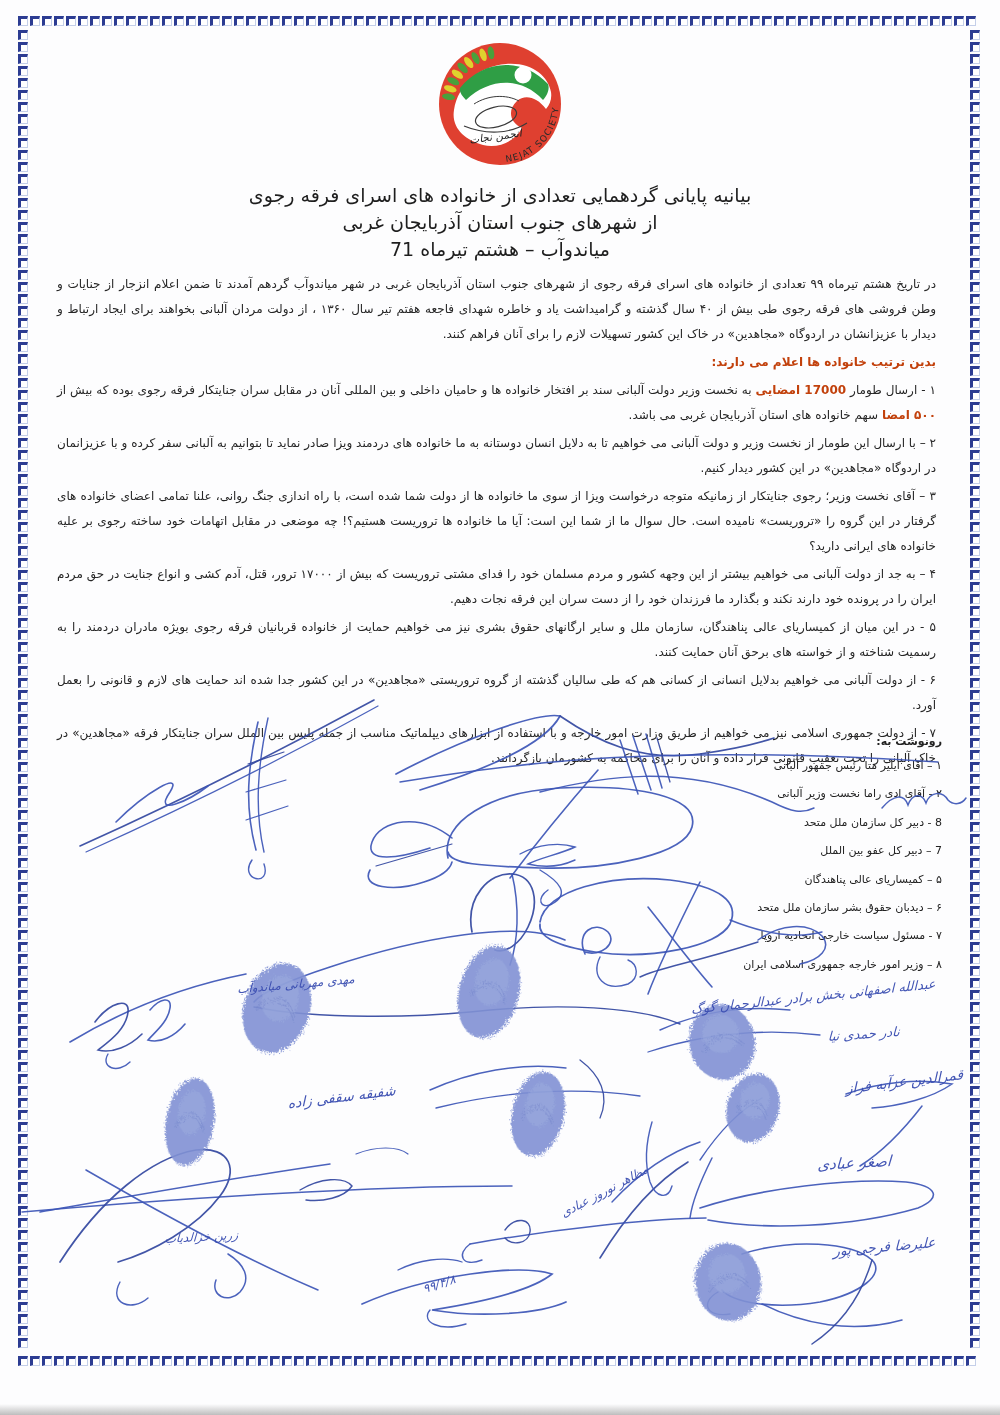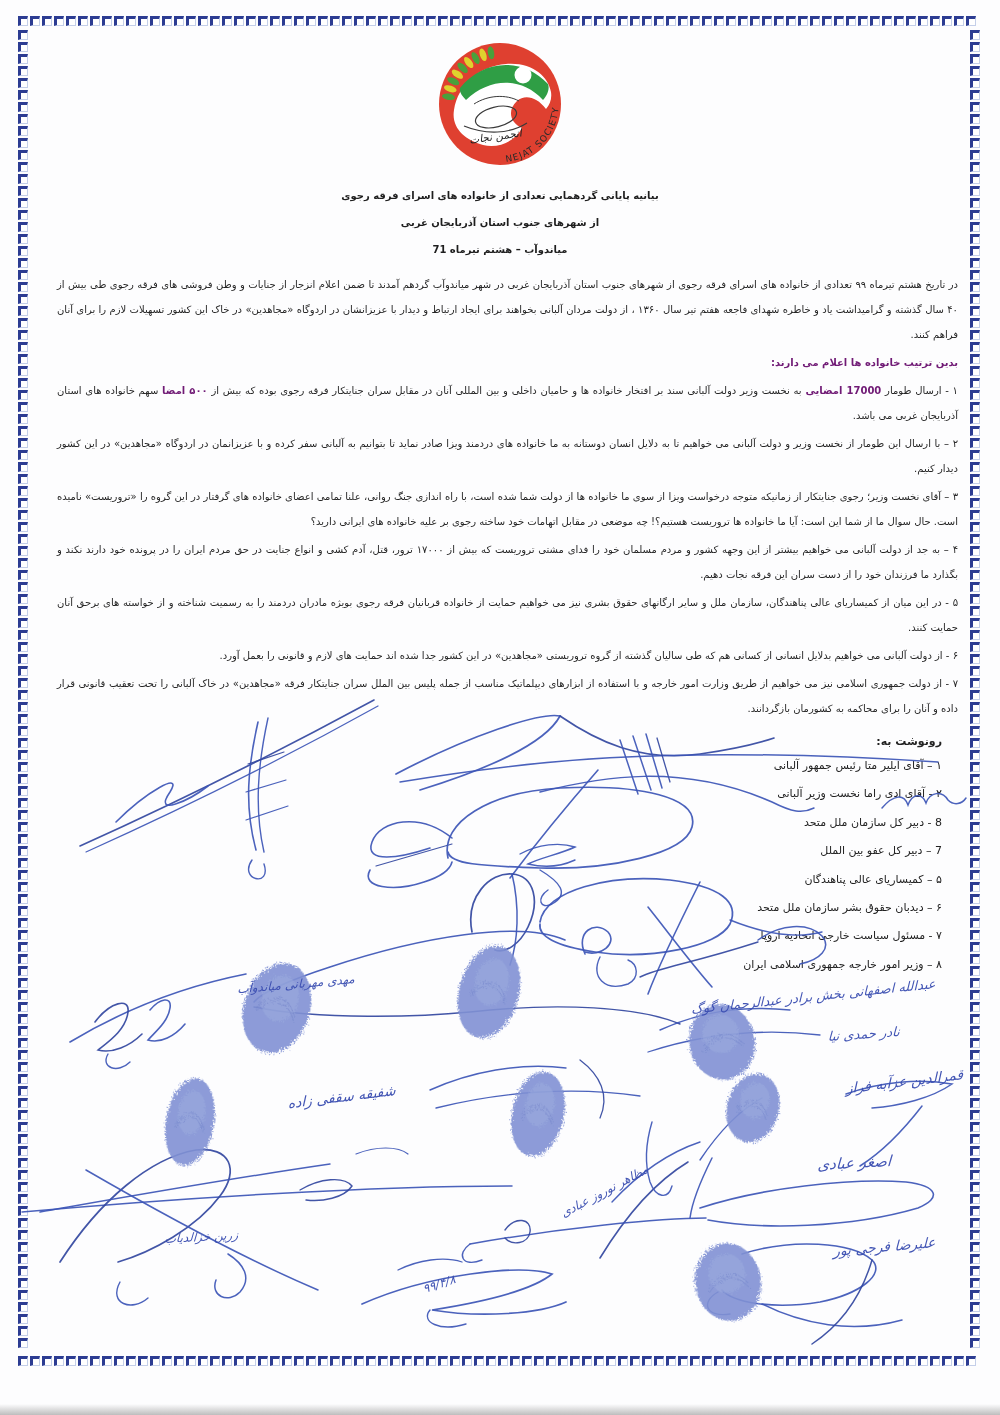--- a/index.html
+++ b/index.html
@@ -10,27 +10,27 @@
   .b-strip.h{flex-direction:row;left:18px;}
   .b-strip.v{flex-direction:column;top:30px;}
   #b-top{top:16px;} #b-bottom{top:1356px;}
   #b-left{left:18px;} #b-right{left:970px;}
   .b-tile{flex:0 0 auto;width:10px;height:10px;box-sizing:border-box;background:#fff;
           border:1px solid #c4cfe9;border-top:3px solid #2c3c92;border-left:3px solid #2c3c92;}
   
   #logo{position:absolute;left:434px;top:38px;z-index:2;}
   
   #title-block{position:absolute;left:0;right:0;top:182px;text-align:center;z-index:2;
-               direction:rtl;color:#1e1e1e;font-weight:bold;font-size:10px;line-height:27px;}
+               direction:rtl;color:#1e1e1e;font-weight:normal;font-size:19px;line-height:27px;}
   
-  #doc-body{position:absolute;left:57px;right:42px;top:272px;z-index:2;direction:rtl;
-            text-align:justify;font-size:10px;line-height:25px;color:#262626;}
+  #doc-body{position:absolute;left:57px;right:64px;top:272px;z-index:2;direction:rtl;
+            text-align:justify;font-size:12px;line-height:25px;color:#262626;}
   .para{margin:0 0 3px 0;}
   .para.decl{font-weight:bold;color:#101010;}
-  .b{font-weight:bold;color:#701a75;}
+  .b{font-weight:bold;color:#c2410c;}
   
   #cc-block{position:absolute;right:58px;top:735px;width:320px;z-index:2;direction:rtl;
             text-align:right;font-size:11px;color:#222;}
   #cc-heading{font-weight:bold;margin-bottom:4px;}
   .cc-item{line-height:28.4px;white-space:nowrap;}
   
   #sig-svg{position:absolute;left:0;top:0;z-index:3;}
   .hw{position:absolute;z-index:4;color:#3a4db1;direction:rtl;white-space:nowrap;
       font-style:italic;opacity:.95;transform-origin:right top;}
   .scan-bottom{position:absolute;left:0;right:0;bottom:0;height:11px;z-index:6;

